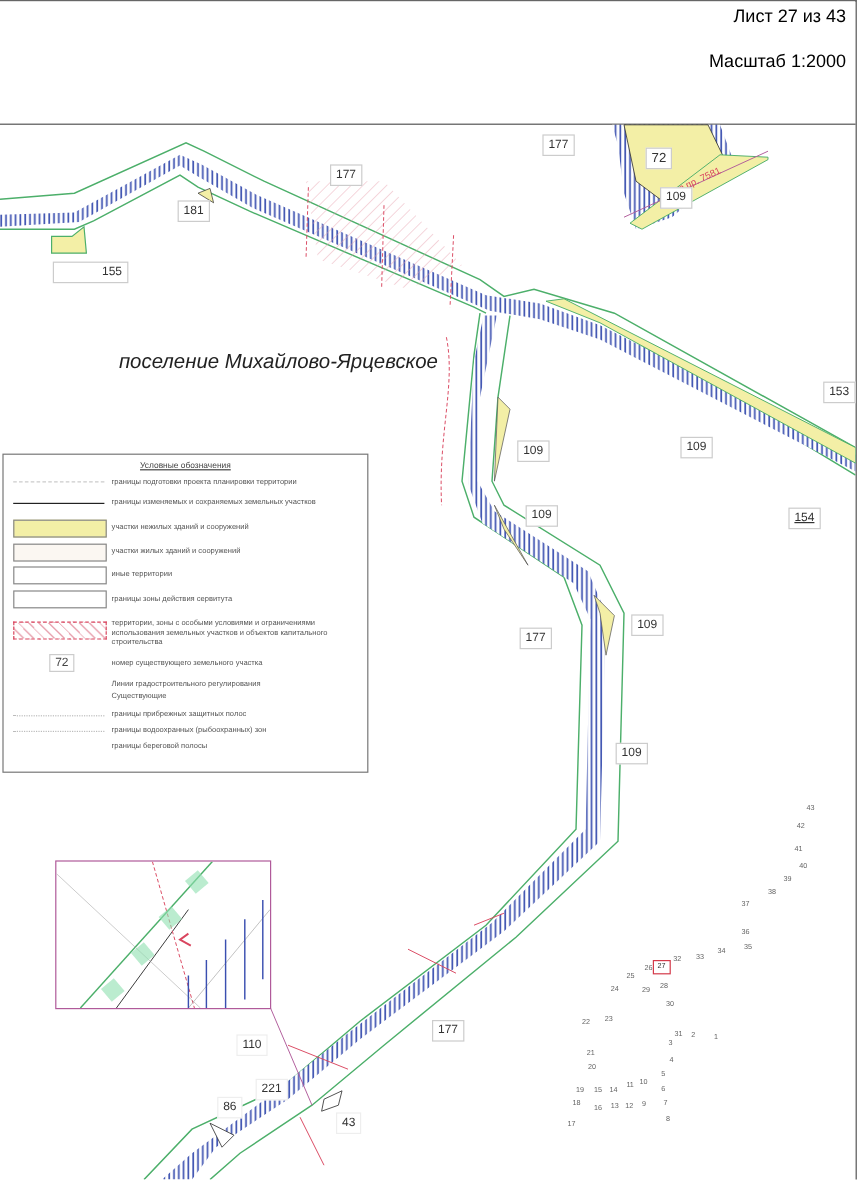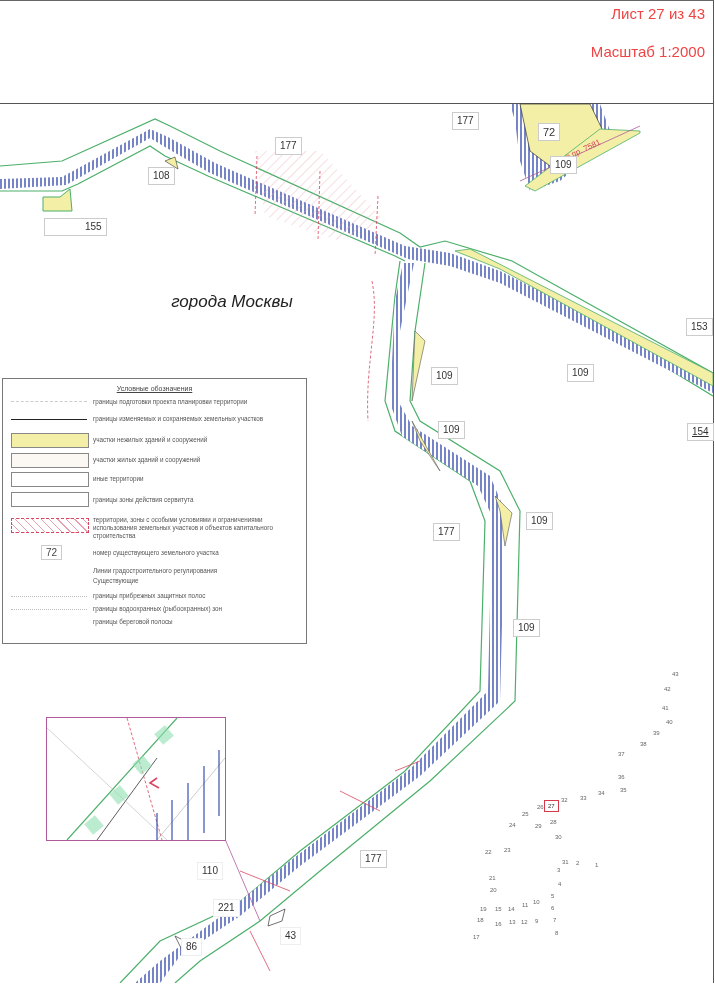--- a/index.html
+++ b/index.html
@@ -1,19 +1,19 @@
 <!DOCTYPE html>
 <html><head>
 <meta charset="utf-8">
 <style>
   html, body { margin:0; padding:0; background:#ffffff; }
   body { width:715px; height:984px; position:relative; overflow:hidden; font-family:"Liberation Sans", sans-serif; color:#222; }
   .sheet { position:absolute; left:0; top:0; width:713px; height:982px; border-right:1.5px solid #555; border-top:1.5px solid #666; }
   .header { position:absolute; left:0; top:0; width:713px; height:102px; border-bottom:1.5px solid #555; }
-  .header .line { position:absolute; right:8px; font-size:15px; color:#ef4444; white-space:nowrap;text-align:right; }
+  .header .line { position:absolute; right:8px; font-size:15px; color:#000000; white-space:nowrap;text-align:right; }
   svg.mapsvg { position:absolute; left:0; top:0; }
   .lbl { position:absolute; background:#fff; border:1px solid #ccc; font-size:10px; color:#333; padding:2px 4px; line-height:12px; }
   .place { position:absolute; font-size:17px; color:#222; text-align:center; line-height:21px; white-space:nowrap; }
   .place.italic { font-style:italic; }
   .legend { position:absolute; left:2px; top:377px; width:303px; height:264px; background:#fff; border:1.5px solid #777; }
   .legend .ttl { position:absolute; left:0; width:303px; top:6px; text-align:center; font-size:7px; text-decoration:underline; color:#444; }
   .legend .row { position:absolute; left:0; width:303px; }
   .legend .sw { position:absolute; left:8px; width:76px; height:13px; }
   .legend .txt { position:absolute; left:90px; font-size:6.3px; color:#555; line-height:8px; width:210px; }
   .pn { position:absolute; font-size:6px; color:#666; }
@@ -86,42 +86,42 @@
       <line x1="395" y1="770" x2="420" y2="760"></line>
       <line x1="240" y1="870" x2="290" y2="890"></line>
       <line x1="250" y1="930" x2="270" y2="970"></line>
       <line x1="225" y1="838" x2="260" y2="920" stroke="#b05a9a"></line>
     </g>
     <polygon points="270,915 285,908 282,920 268,925" fill="#fff" stroke="#333" stroke-width="0.7"></polygon>
     <polygon points="175,935 195,945 185,955" fill="#fff" stroke="#333" stroke-width="0.7"></polygon>
   </svg>
 
   <div class="place italic" style="left:82px; top:290px; width:300px;">
-    <div>города Москвы</div>
+    <div>поселение Михайлово-Ярцевское</div>
   </div>
   <div style="position:absolute; left:560px; top:145px; font-size:8px; color:#d9465f; transform:rotate(-25deg);">пр.пр. 7581</div>
 
   <div class="lbl" style="left:452px; top:111px;">177</div>
   <div class="lbl" style="left:538px; top:122px; font-size:11px;">72</div>
   <div class="lbl" style="left:550px; top:155px;">109</div>
   <div class="lbl" style="left:275px; top:136px;">177</div>
-  <div class="lbl" style="left:148px; top:166px;">108</div>
+  <div class="lbl" style="left:148px; top:166px;">181</div>
   <div class="lbl" style="left:44px; top:217px;padding-left:40px;">155</div>
   <div class="lbl" style="left:686px; top:317px;">153</div>
   <div class="lbl" style="left:567px; top:363px;">109</div>
   <div class="lbl" style="left:431px; top:366px;">109</div>
-  <div class="lbl" style="left:687px; top:422px;text-decoration:underline;">154</div>
+  <div class="lbl" style="left:657px; top:422px;text-decoration:underline;">154</div>
   <div class="lbl" style="left:438px; top:420px;">109</div>
   <div class="lbl" style="left:433px; top:522px;">177</div>
   <div class="lbl" style="left:526px; top:511px;">109</div>
   <div class="lbl" style="left:513px; top:618px;">109</div>
   <div class="lbl" style="left:360px; top:849px;">177</div>
   <div class="lbl" style="left:197px; top:861px; border-color:#eee;">110</div>
   <div class="lbl" style="left:213px; top:898px; border-color:#eee;">221</div>
-  <div class="lbl" style="left:181px; top:913px; border-color:#eee;margin-top:24px;">86</div>
+  <div class="lbl" style="left:181px; top:913px; border-color:#eee;">86</div>
   <div class="lbl" style="left:280px; top:926px; border-color:#eee;">43</div>
 
   <div class="inset">
     <svg width="178" height="122" viewBox="0 0 178 122">
       <line x1="20" y1="122" x2="130" y2="0" stroke="#4caf6a" stroke-width="1.2"></line>
       <line x1="50" y1="122" x2="110" y2="40" stroke="#333" stroke-width="0.8"></line>
       <line x1="80" y1="0" x2="115" y2="122" stroke="#d9465f" stroke-width="0.8" stroke-dasharray="3,2"></line>
       <polyline points="110,60 103,65 112,70" fill="none" stroke="#d9465f" stroke-width="1.6"></polyline>
       <line x1="110" y1="122" x2="178" y2="40" stroke="#999" stroke-width="0.5"></line>
       <line x1="0" y1="10" x2="120" y2="122" stroke="#aaa" stroke-width="0.5"></line>

